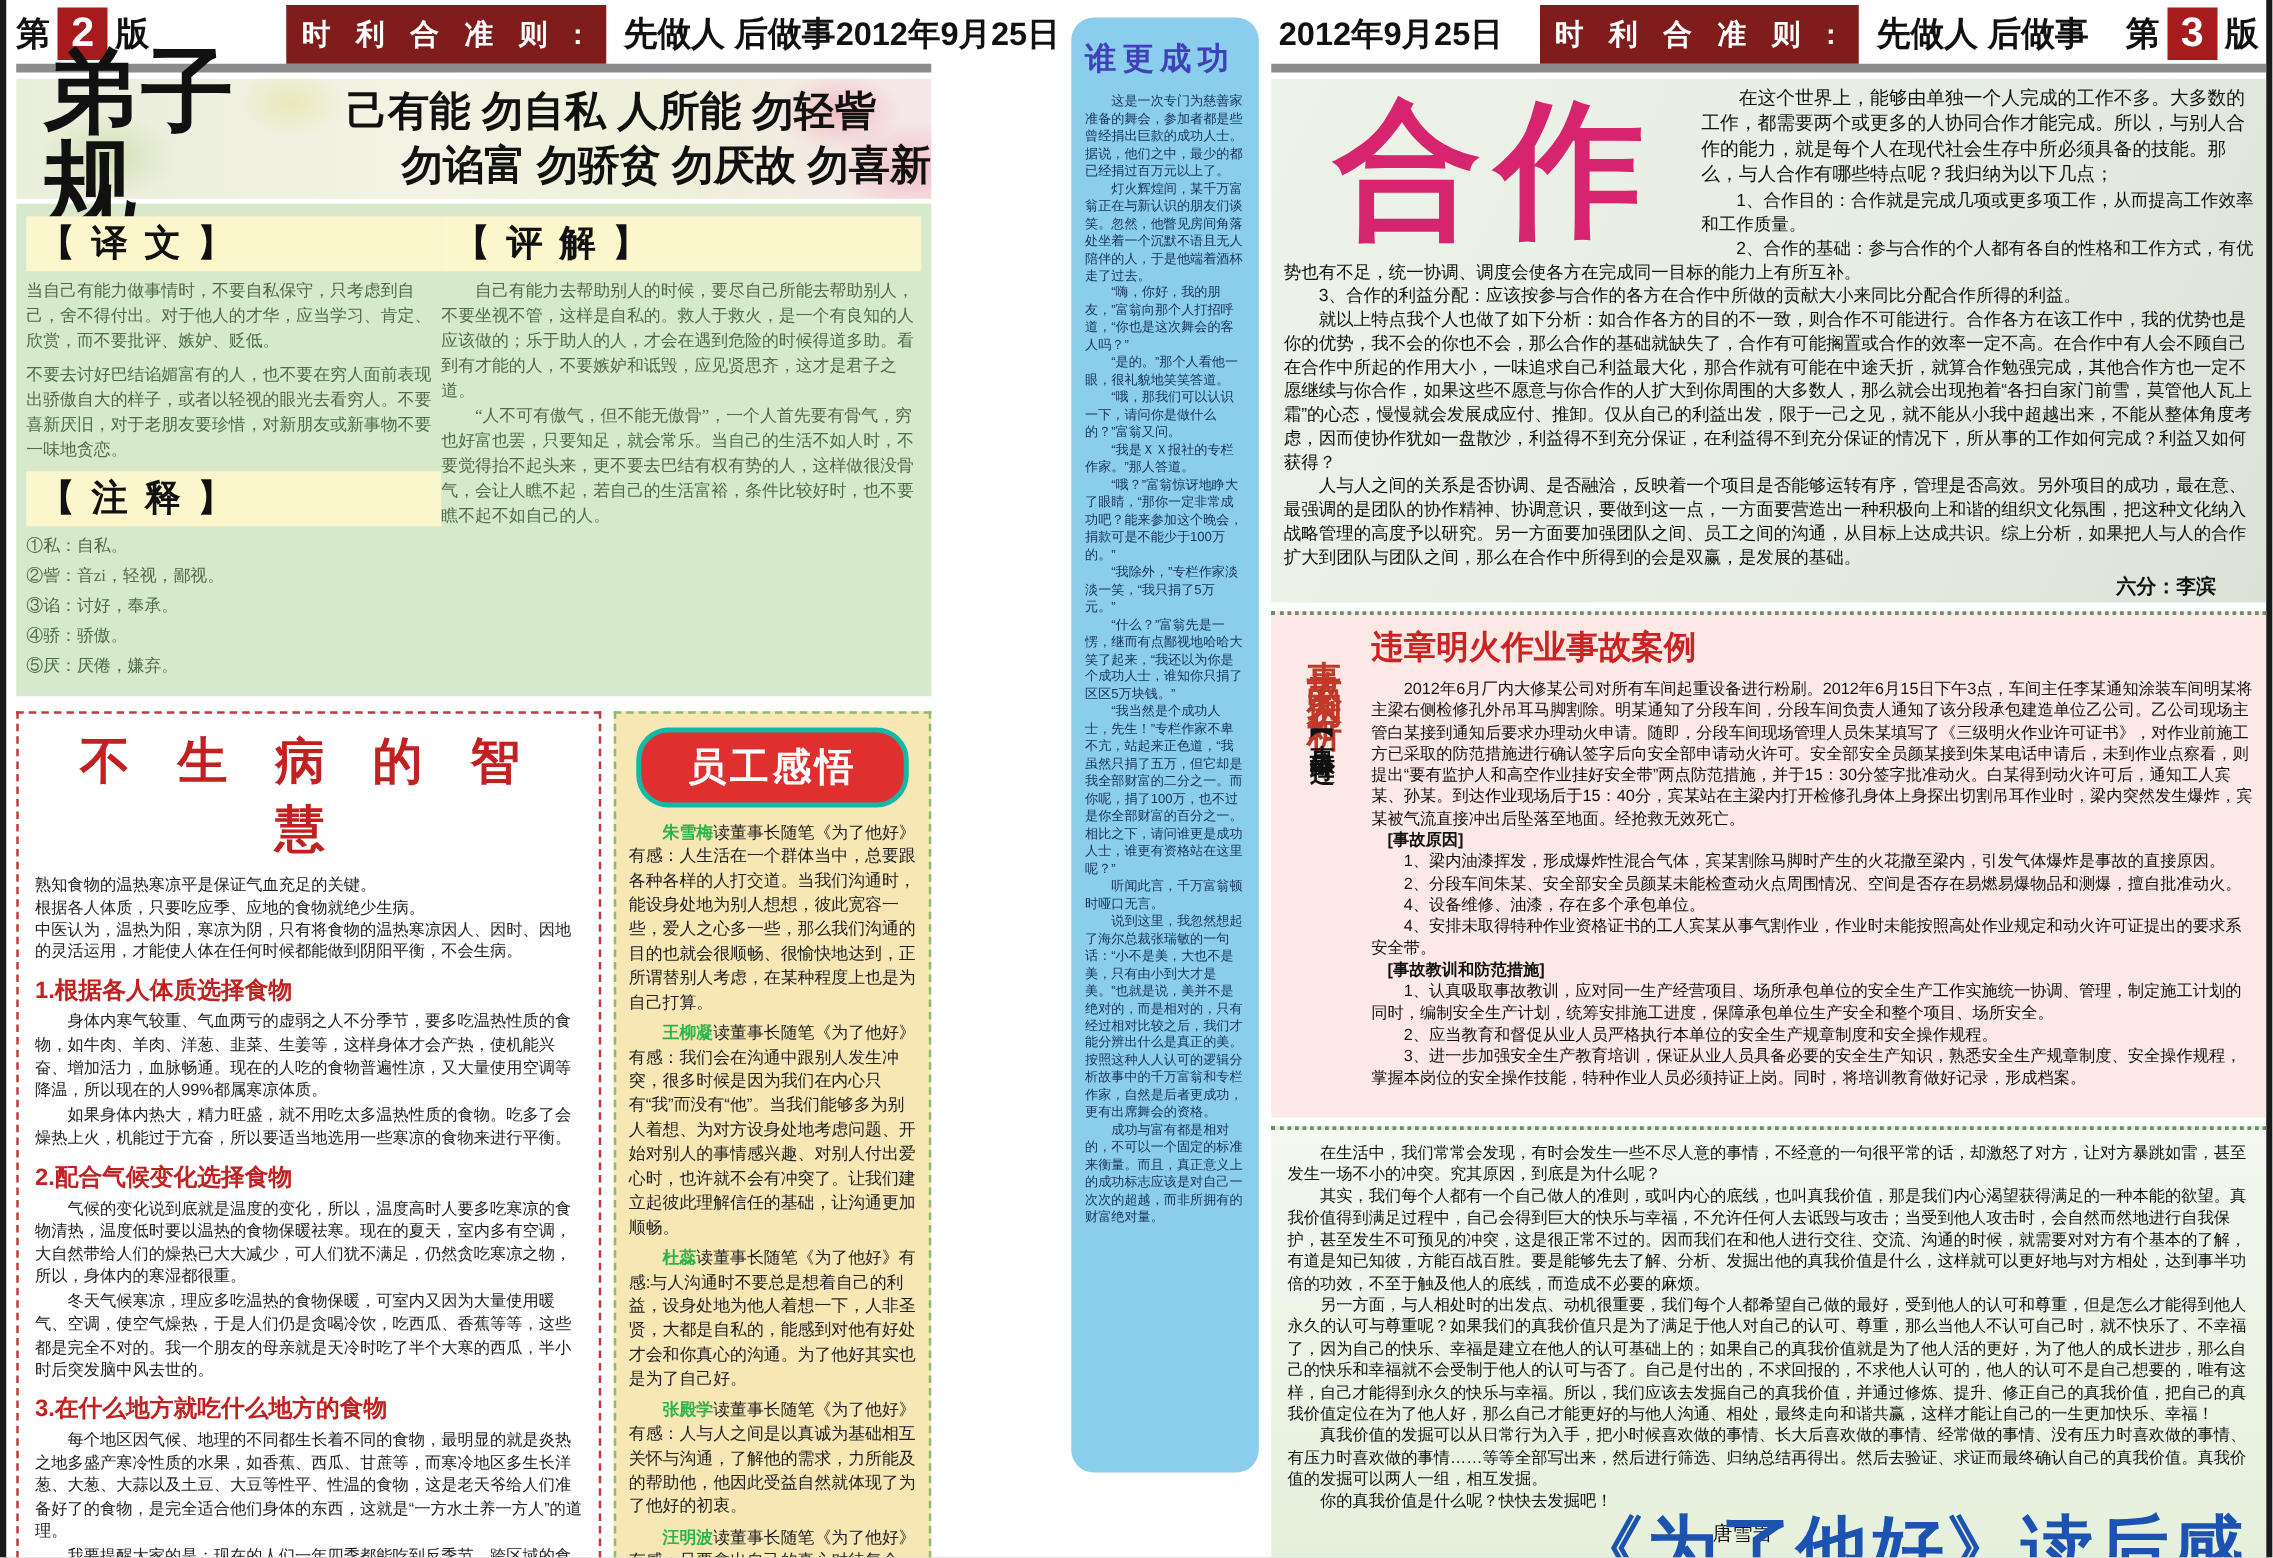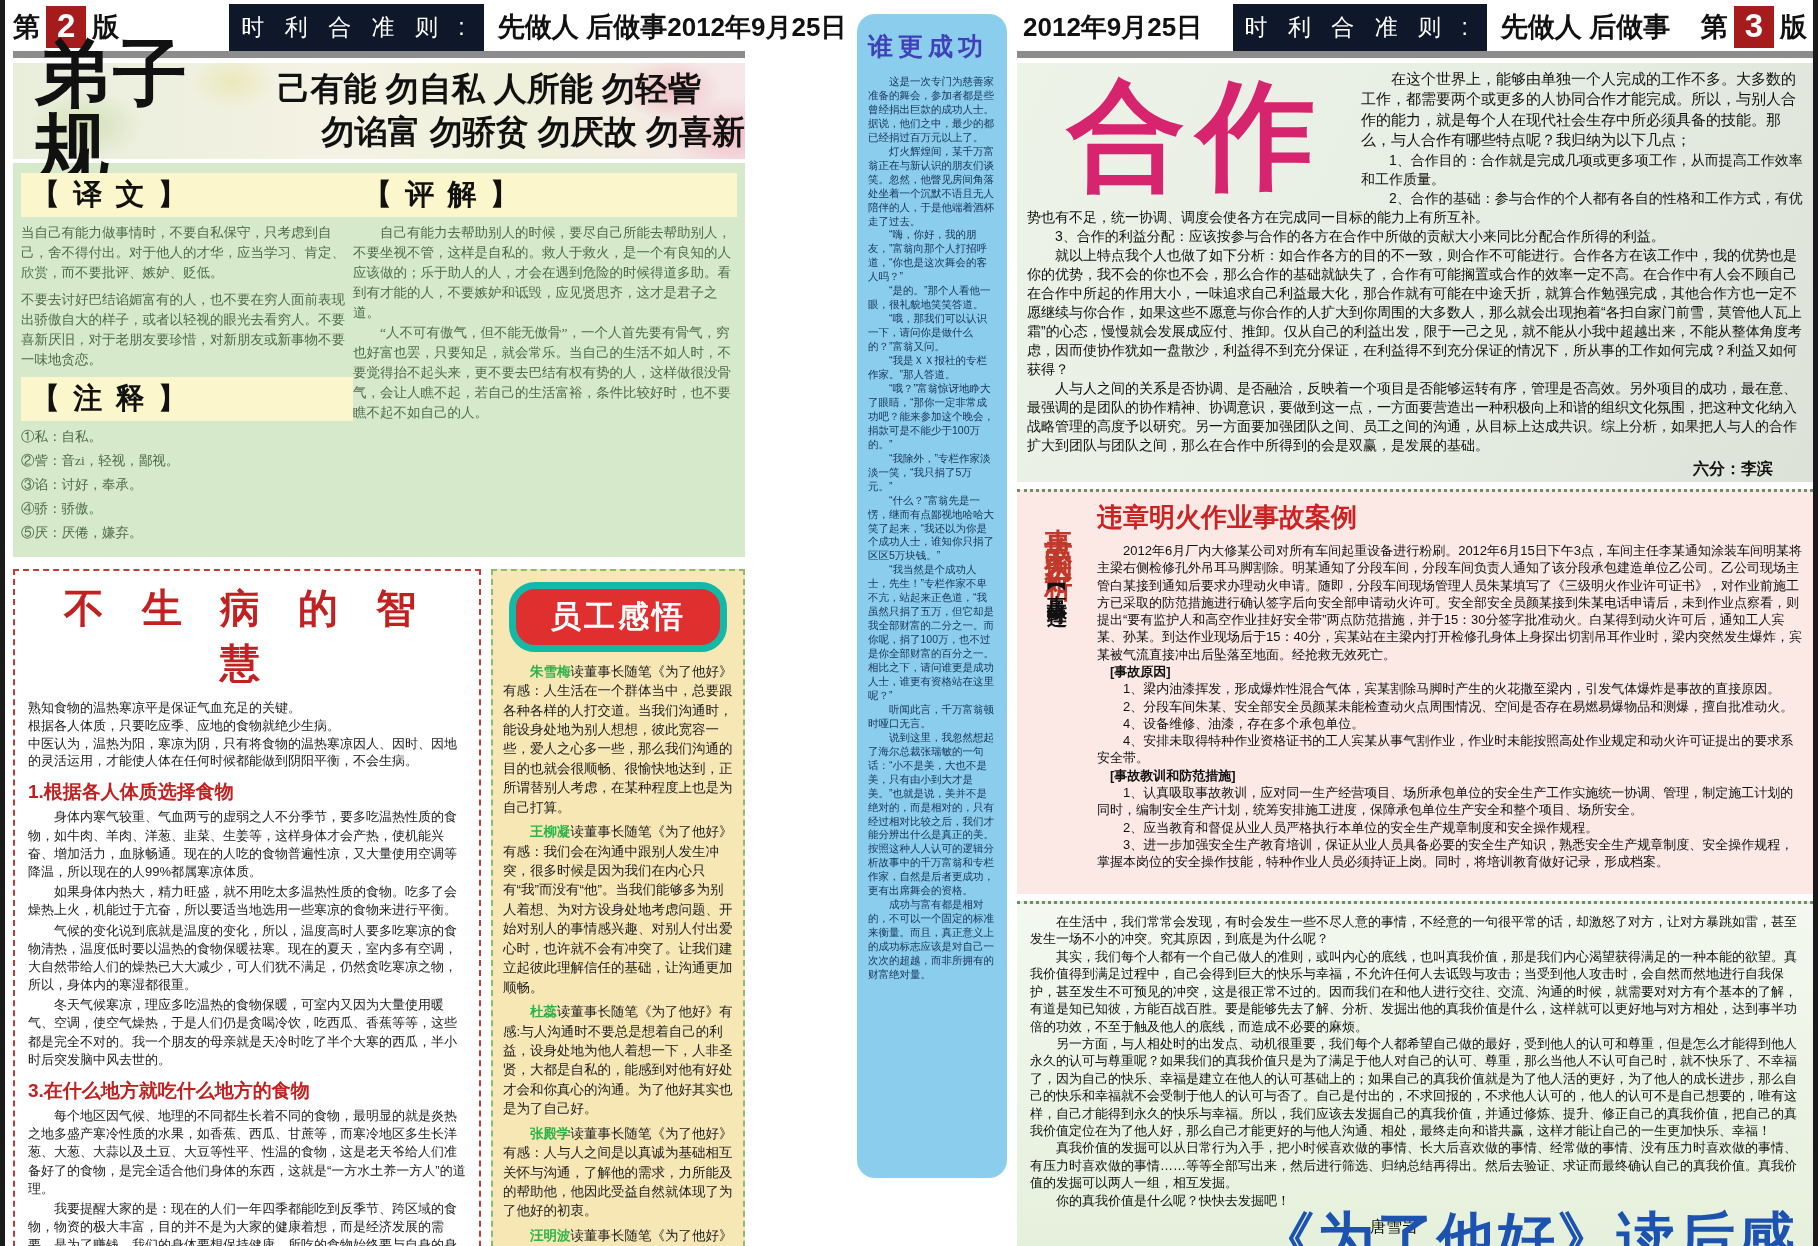--- a/index.html
+++ b/index.html
@@ -8,21 +8,21 @@
           font-family:"Liberation Sans",sans-serif;color:#111;}
   .page{position:absolute;top:6px;}
   .page-left{left:8px;width:732px;}
   .page-right{left:1012px;width:796px;}
 
   
   .masthead{display:flex;align-items:center;height:42px;}
   .pageno{display:flex;align-items:center;gap:6px;font-size:27px;font-weight:bold;}
   .numbox{background:#a61c1c;color:#fff;padding:1px 11px 3px;font-size:33px;font-weight:900;}
   .principle{display:flex;align-items:center;}
-  .badge{background:#0f172a;color:#fff;font-weight:normal;font-size:23px;padding:8px 12px;letter-spacing:7px;white-space:nowrap;}
+  .badge{background:#7f1d1d;color:#fff;font-weight:bold;font-size:23px;padding:8px 12px;letter-spacing:7px;white-space:nowrap;}
   .ptext{font-size:27px;font-weight:bold;margin-left:14px;white-space:nowrap;}
   .mdate{font-size:26px;font-weight:bold;white-space:nowrap;}
   .rule{height:7px;background:#8c8c8c;margin-top:3px;}
 
   
   .banner{height:96px;margin-top:5px;display:flex;align-items:center;
     background:
       radial-gradient(70px 45px at 90% 28%, rgba(238,150,170,.55), transparent 70%),
       radial-gradient(90px 55px at 98% 75%, rgba(232,130,152,.4), transparent 70%),
       radial-gradient(80px 50px at 10% 65%, rgba(190,212,150,.55), transparent 70%),
@@ -44,21 +44,21 @@
   
   .boxes-row{display:flex;gap:10px;margin-top:12px;height:758px;}
   .health-box{width:468px;border:2px dashed #c23b3b;background:#fff;padding:8px 13px;overflow:hidden;box-sizing:border-box;}
   .health-title{color:#c22121;text-align:center;font-family:"Liberation Serif",serif;font-size:40px;font-weight:900;letter-spacing:14px;margin:2px 0 8px;}
   .health-intro p{margin:0;font-size:13px;line-height:1.38;color:#222;}
   .hsec h3{color:#c22121;font-size:19px;margin:9px 0 3px;font-weight:bold;}
   .hp{font-size:13px;color:#222;line-height:1.4;text-indent:2em;margin:0 0 2px;}
 
   .staff-box{flex:1;border:2px dashed #8fbb6e;background:#f6e7b5;padding:9px 10px;overflow:hidden;box-sizing:border-box;}
   .staff-pill{background:#e02f2f;color:#fff;font-size:31px;font-weight:900;text-align:center;border-radius:26px;
-              padding:7px 0;margin:2px 6px 10px;letter-spacing:3px;border:7px solid #14b8a6;}
+              padding:7px 0;margin:2px 6px 10px;letter-spacing:3px;border:4px solid #14b8a6;}
   .entry{font-size:13.5px;line-height:1.44;color:#222;margin:0 0 5px;text-indent:2em;}
   .sname{color:#2eb34a;font-weight:bold;}
 
   
   .mid-col{position:absolute;left:852px;top:14px;width:150px;height:1164px;background:#8bcdec;border-radius:18px;
            padding:12px 11px;box-sizing:border-box;overflow:hidden;}
   .mid-title{color:#4040b8;font-family:"Liberation Serif",serif;font-size:25px;font-weight:900;letter-spacing:5px;text-align:left;margin:4px 0 12px;}
   .mid-col p{color:#16325c;font-size:10.5px;line-height:1.33;text-indent:2em;margin:0;}
 
   
@@ -153,20 +153,21 @@
           </div>
         <div>
 
             <div class="hsec">
               <h3>1.根据各人体质选择食物</h3>
               <p class="hp">身体内寒气较重、气血两亏的虚弱之人不分季节，要多吃温热性质的食物，如牛肉、羊肉、洋葱、韭菜、生姜等，这样身体才会产热，使机能兴奋、增加活力，血脉畅通。现在的人吃的食物普遍性凉，又大量使用空调等降温，所以现在的人99%都属寒凉体质。</p>
               <p class="hp">如果身体内热大，精力旺盛，就不用吃太多温热性质的食物。吃多了会燥热上火，机能过于亢奋，所以要适当地选用一些寒凉的食物来进行平衡。</p>
             </div>
 
             <div class="hsec">
+              <h3>2.配合气候变化选择食物</h3>
               <p class="hp">气候的变化说到底就是温度的变化，所以，温度高时人要多吃寒凉的食物清热，温度低时要以温热的食物保暖祛寒。现在的夏天，室内多有空调，大自然带给人们的燥热已大大减少，可人们犹不满足，仍然贪吃寒凉之物，所以，身体内的寒湿都很重。</p>
               <p class="hp">冬天气候寒凉，理应多吃温热的食物保暖，可室内又因为大量使用暖气、空调，使空气燥热，于是人们仍是贪喝冷饮，吃西瓜、香蕉等等，这些都是完全不对的。我一个朋友的母亲就是天冷时吃了半个大寒的西瓜，半小时后突发脑中风去世的。</p>
             </div>
 
             <div class="hsec">
               <h3>3.在什么地方就吃什么地方的食物</h3>
               <p class="hp">每个地区因气候、地理的不同都生长着不同的食物，最明显的就是炎热之地多盛产寒冷性质的水果，如香蕉、西瓜、甘蔗等，而寒冷地区多生长洋葱、大葱、大蒜以及土豆、大豆等性平、性温的食物，这是老天爷给人们准备好了的食物，是完全适合他们身体的东西，这就是“一方水土养一方人”的道理。</p>
               <p class="hp">我要提醒大家的是：现在的人们一年四季都能吃到反季节、跨区域的食物，物资的极大丰富，目的并不是为大家的健康着想，而是经济发展的需要，是为了赚钱。我们的身体要想保持健康，所吃的食物始终要与自身的身体素质、所处的环境、季节保持一种平衡，我们都应因人、因时、因地去选择不同属性的食物，才能做到不生病或少生病。</p>
             </div>
           </div>

